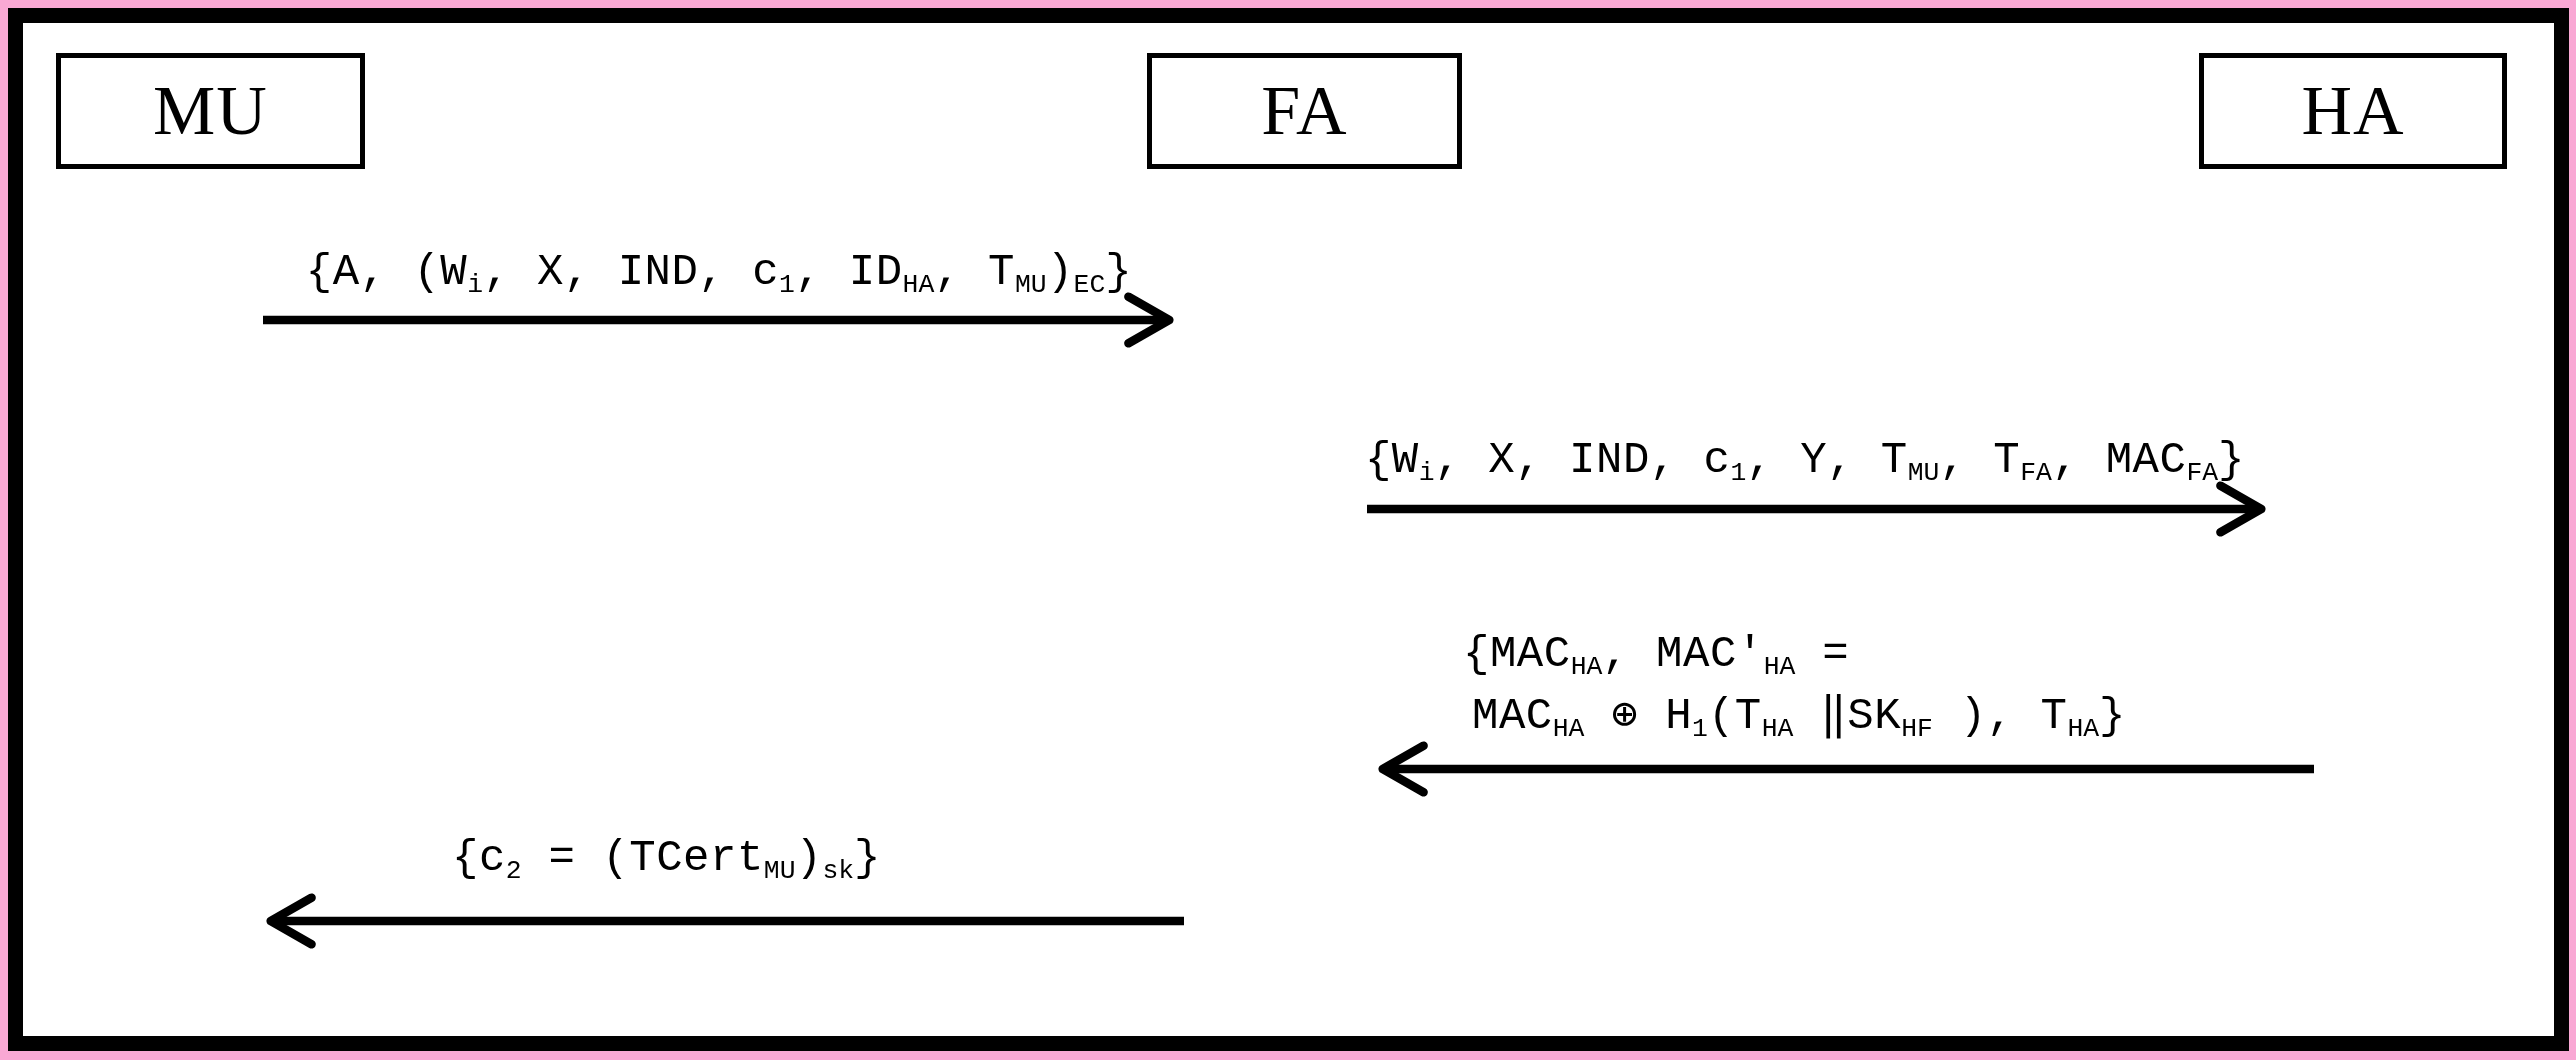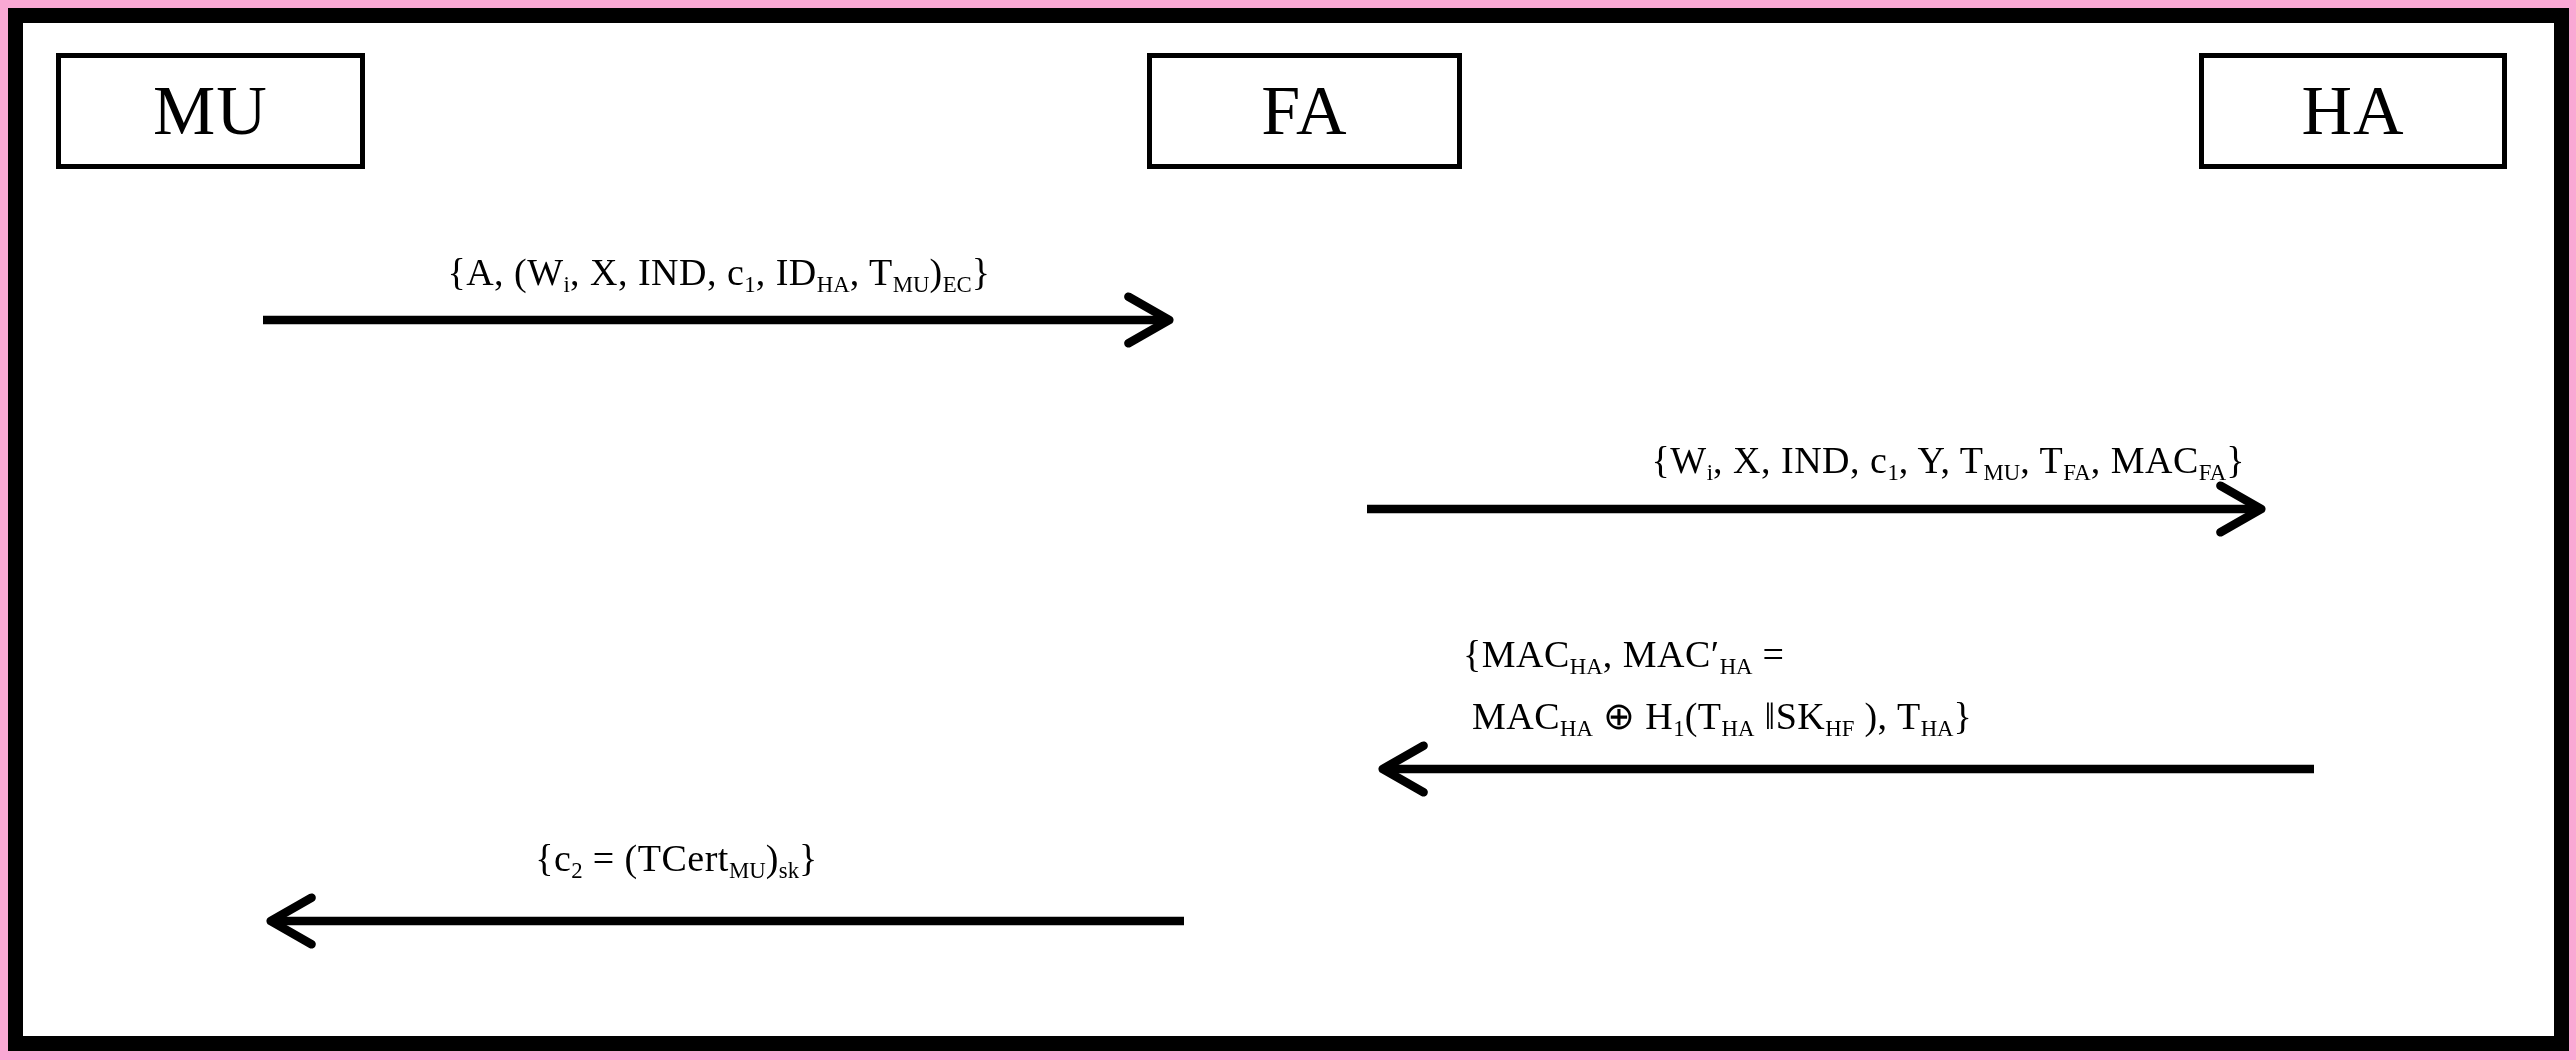--- a/index.html
+++ b/index.html
@@ -38,39 +38,40 @@
     justify-content: center;
     font-size: 70px;
     letter-spacing: 1px;
   }
   .entity-mu { left: 56px;   width: 309px; }
   .entity-fa { left: 1147px; width: 315px; }
   .entity-ha { left: 2199px; width: 308px; }
 
   .msg-label {
     position: absolute;
-    font-size: 38px;
+    font-size: 44px;
     line-height: 60px;
     white-space: nowrap;
     letter-spacing: 0.5px;
+    font-family: Liberation Mono, monospace;
   }
   .msg-label sub {
     font-size: 0.6em;
     line-height: 0;
     vertical-align: -0.32em;
     letter-spacing: 0;
   }
   .msg-label span { display: inline; }
   .center { text-align: center; }
 
   .label-1 { left: 263px;  top: 242px; width: 912px; }
   .label-2 { left: 1345px; top: 430px; width: 900px; text-align: right; }
   .label-3 { left: 1463px; top: 623px; width: 890px; line-height: 62px; }
   .label-3 .line2 { margin-left: 9px; }
-  .label-4 { left: 217px;  top: 828px; width: 919px; }
+  .label-4 { left: 207px;  top: 828px; width: 919px; }
 
   .arrow {
     position: absolute;
     display: block;
   }
   .arrow-1 { left: 263px;  top: 289px; }
   .arrow-2 { left: 1367px; top: 478px; }
   .arrow-3 { left: 1377px; top: 738px; }
   .arrow-4 { left: 265px;  top: 890px; }
 </style>

